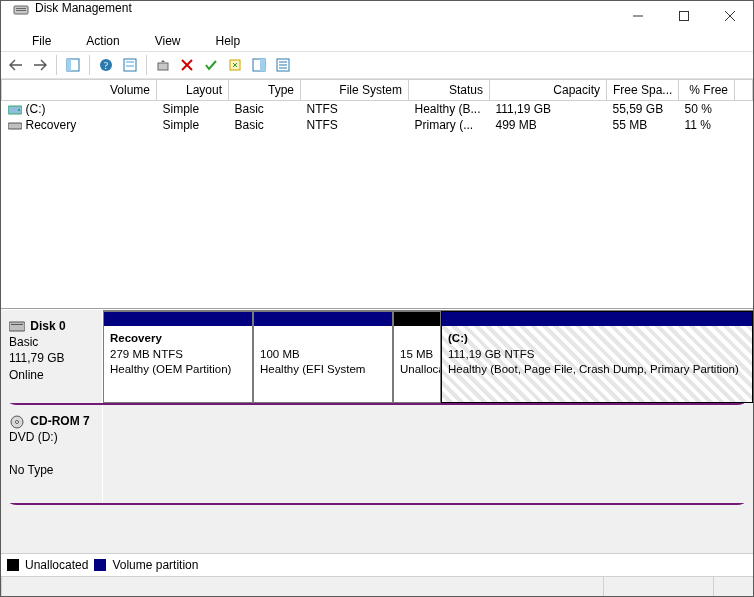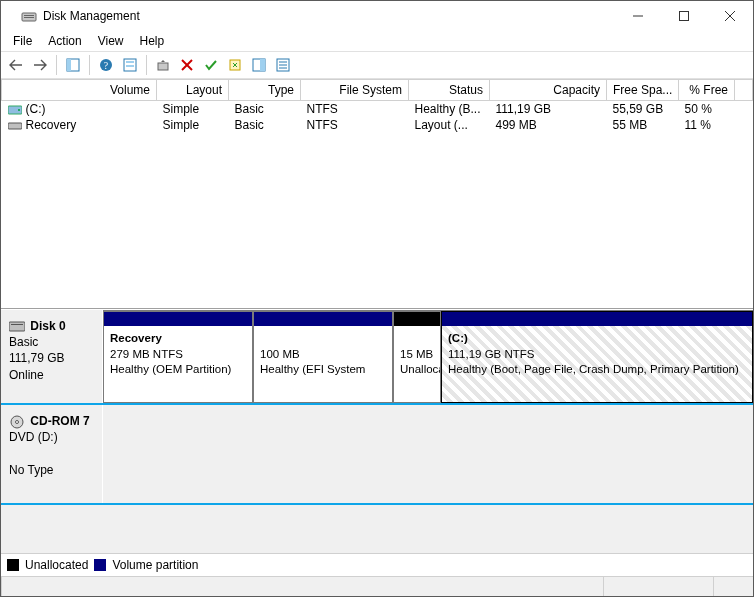--- a/index.html
+++ b/index.html
@@ -1,44 +1,44 @@
 <!DOCTYPE html>
 <html><head>
 <meta charset="utf-8">
 <style>
 * { box-sizing: border-box; margin: 0; padding: 0; }
 body { font-family: "Segoe UI", Tahoma, sans-serif; font-size: 12px; background: #fff; color: #000; width: 754px; height: 597px; border: 1px solid #5a5a5a; display: flex; flex-direction: column; overflow: hidden; }
 
 
-.titlebar { display: flex; align-items: center; height: 30px; padding: 0 0 0 20px; background: #fff; }
+.titlebar { display: flex; height: 30px; padding: 0 0 0 12px; background: #fff; }
 .titlebar .title-icon { width: 16px; height: 16px; margin-right: 6px; }
 .titlebar .title { flex: 1; font-size: 12px; color: #000; }
 .titlebar .winbtns { display: flex; }
 .winbtn { width: 46px; height: 30px; display: flex; align-items: center; justify-content: center; color: #555; }
 
 
 .menubar { display: flex; height: 20px; padding: 0 4px; align-items: center; background: #fff; }
-.menuitem { padding: 2px 8px; cursor: default; }
+.menuitem { padding: 2px 8px; cursor: default; margin-left: 19px; }
 
 
 .toolbar { display: flex; align-items: center; height: 28px; padding: 2px 4px; background: #fff; border-top: 1px solid #e1e1e1; border-bottom: 1px solid #e1e1e1; gap: 2px; }
 .tbtn { width: 22px; height: 22px; display: flex; align-items: center; justify-content: center; border: 1px solid transparent; }
 .tsep { width: 1px; height: 20px; background: #d0d0d0; margin: 0 3px; }
 
 
 .listpane { height: 230px; overflow: auto; border-bottom: 1px solid #a0a0a0; background: #fff; }
 table.vol { width: 100%; border-collapse: collapse; font-size: 12px; table-layout: fixed; }
 table.vol th { text-align: right; font-weight: normal; padding: 3px 6px; background: #fff; border: 1px solid #d0d0d0; border-top: 1px solid #d0d0d0; position: sticky; top: 0; white-space: nowrap; overflow: hidden; }
 table.vol td { padding: 1px 6px; white-space: nowrap; overflow: hidden; text-overflow: ellipsis; }
 .volico { display: inline-block; width: 14px; height: 10px; vertical-align: middle; margin-right: 4px; }
 
 
 .mappane { flex: 1; display: flex; flex-direction: column; background: #f0f0f0; border-top: 1px solid #fff; position: relative; }
 .mapscroll { flex: 1; overflow-y: scroll; }
-.diskrow { display: flex; height: 95px; border-bottom: 2px solid #0ea5e9; background: #f97316; }
+.diskrow { display: flex; height: 95px; border-bottom: 2px solid #701a75; background: #f97316; border-radius: 16px; }
 .diskhead { width: 102px; padding: 8px; background: #f0f0f0; border-right: 1px solid #fff; font-size: 12px; line-height: 1.35; }
 .diskhead .dicon { display:inline-block; width:16px; height:14px; vertical-align:middle; margin-right:2px; }
 .diskmap { flex: 1; display: flex; padding: 0; border: 1px solid #7a7a7a; border-width: 1px 0 0 0; }
 .part { border: 1px solid #7a7a7a; display: flex; flex-direction: column; margin: 0; }
 .part .stripe { height: 14px; background: #000080; }
 .part.unalloc .stripe { background: #000; }
 .part .pbody { flex: 1; padding: 5px 6px; background: #fff; font-size: 11.5px; line-height: 1.35; overflow: hidden; }
 .part.sel .pbody { background: repeating-linear-gradient(45deg, #fff, #fff 4px, #e6e6e6 4px, #e6e6e6 8px); }
 .part.sel { border: 1px solid #000; }
 
@@ -205,21 +205,21 @@
           <td>50 %</td>
           <td></td>
         </tr>
         <tr>
           <td><span class="volico"><svg width="14" height="10">
                 <rect x="0" y="2" width="14" height="6" rx="1" fill="#bfbfbf" stroke="#555"></rect>
               </svg></span><span>Recovery</span></td>
           <td>Simple</td>
           <td>Basic</td>
           <td>NTFS</td>
-          <td>Layout (...</td>
+          <td>Primary (...</td>
           <td>499 MB</td>
           <td>55 MB</td>
           <td>11 %</td>
           <td></td>
         </tr>
       </tbody>
   </table>
 </div>
 
 <div class="mappane">

